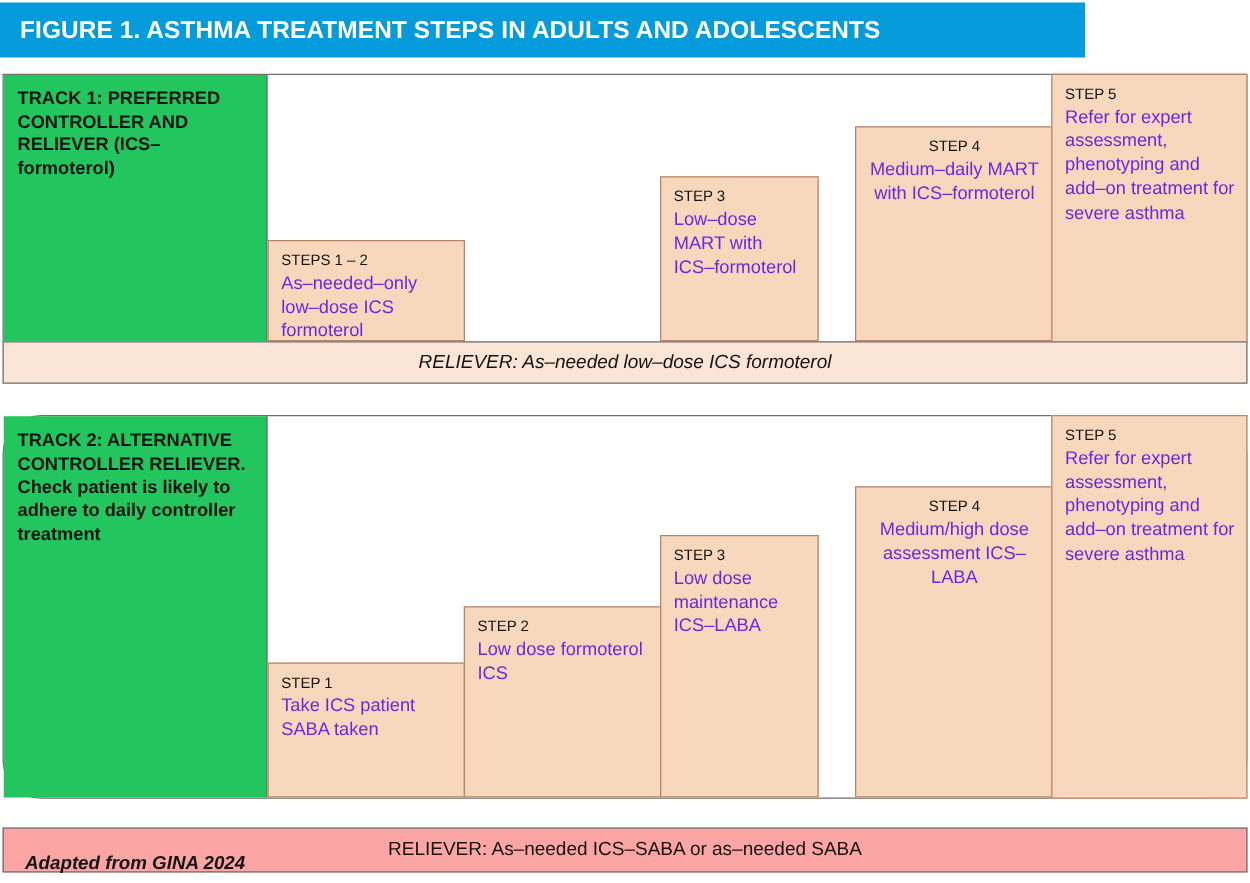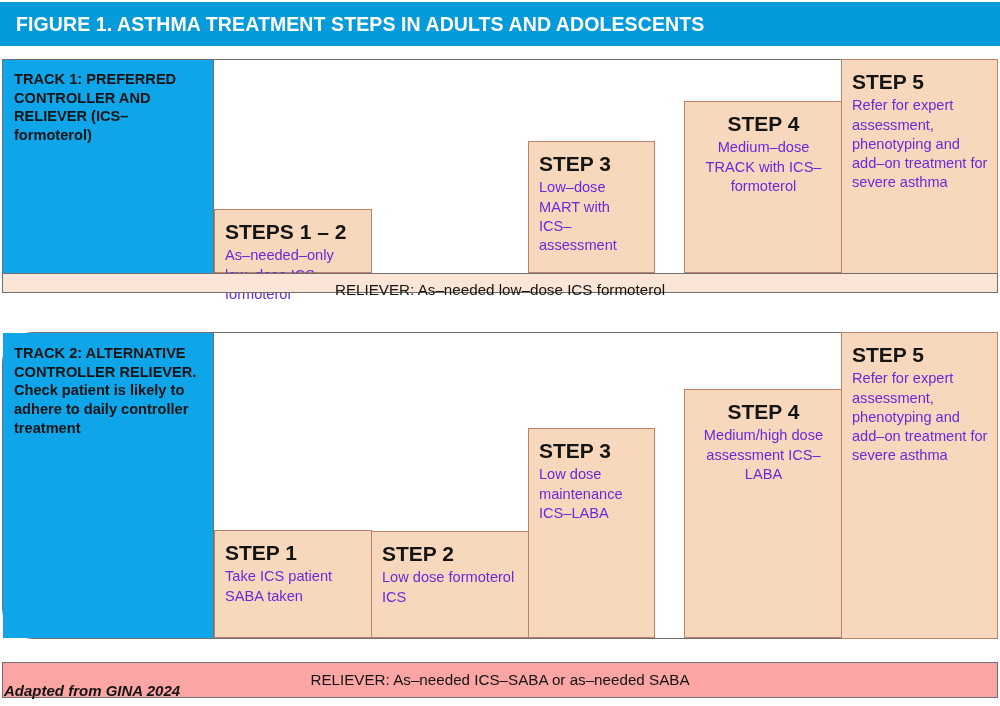--- a/index.html
+++ b/index.html
@@ -20,21 +20,21 @@
     width: 1000px;
     height: 706px;
     box-sizing: border-box;
   }
 
   
   .header-bar {
     position: absolute;
     left: 0;
     top: 2px;
-    width: 1000px;
+    width: 868px;
     height: 44px;
     background: #059BDB;
     box-sizing: border-box;
     text-decoration: underline;
   }
   .header-title {
     position: absolute;
     left: 16px;
     top: 11px;
     font-size: 19.5px;
@@ -58,21 +58,21 @@
 
   
   .track-label {
     position: absolute;
     left: 0;
     top: 0;
     width: 211px;
     height: 100%;
     border-right: 1px solid #6f6f6f;
     box-sizing: border-box;
-    background: #0ea5e9;
+    background: #22c55e;
   }
   .track-label-text {
     position: absolute;
     left: 11px;
     top: 10px;
     width: 192px;
     font-size: 14.6px;
     font-weight: bold;
     line-height: 1.28;
     color: #141414;
@@ -89,42 +89,42 @@
   }
   .step {
     position: absolute;
     bottom: 0;
     background: #F7D8BC;
     border: 1px solid #B9836A;
     box-sizing: border-box;
     padding: 8px 9px 6px 10px;
   }
   .step-title {
-    font-size: 21px;
-    font-weight: bold;
+    font-size: 12px;
+    font-weight: normal;
     line-height: 1.3;
     color: #141414;
     margin-bottom: 1px;
     white-space: nowrap;
   }
   .step-body {
     font-size: 14.6px;
     line-height: 1.32;
     color: #6d28d9;
   }
 
   
   .col-a { left: 0px;   width: 158px; }
-  .col-b { left: 157px; width: 158px; margin-top: 46px; }
+  .col-b { left: 157px; width: 158px; }
   .col-c { left: 314px; width: 127px; }
   .col-d { left: 470px; width: 158px; text-align: center; }
   .col-e { left: 627px; width: 157px; }
 
   
-  #t1-step12 { top: 149px; }
+  #t1-step12 { top: 132px; }
   #t1-step3  { top: 81px;  }
   #t1-step4  { top: 41px;  }
   #t1-step5  { top: -1px;  bottom: -1px; }
 
   
   #t2-step1 { top: 197px; }
   #t2-step2 { top: 152px; }
   #t2-step3 { top: 95px;  }
   #t2-step4 { top: 56px;  }
   #t2-step5 { top: -1px; bottom: -1px; }
@@ -135,35 +135,36 @@
     left: 2px;
     width: 996px;
     box-sizing: border-box;
     border: 1px solid #6f6f6f;
     text-align: center;
     font-size: 15.2px;
     color: #141414;
   }
   #reliever1 {
     top: 273px;
-    height: 20px;
+    height: 34px;
     line-height: 32px;
     background: #FAE5D6;
+    font-style: italic;
   }
   #reliever2 {
     top: 662px;
     height: 36px;
     line-height: 34px;
     background: #fca5a5;
   }
 
   
   .footer-note {
     position: absolute;
-    left: 4px;
+    left: 20px;
     top: 682px;
     font-size: 15px;
     font-style: italic;
     font-weight: bold;
     color: #141414;
   }
 </style>
 </head>
 <body>
 
@@ -178,25 +179,25 @@
       <div class="track-label-text">TRACK 1: PREFERRED CONTROLLER AND RELIEVER (ICS–formoterol)</div>
     </div>
 
     <div class="steps-area">
       <div class="step col-a" id="t1-step12">
         <div class="step-title">STEPS 1 – 2</div>
         <div class="step-body">As–needed–only low–dose ICS formoterol</div>
       </div>
       <div class="step col-c" id="t1-step3">
         <div class="step-title">STEP 3</div>
-        <div class="step-body">Low–dose MART with ICS–assessment</div>
+        <div class="step-body">Low–dose MART with ICS–formoterol</div>
       </div>
       <div class="step col-d" id="t1-step4">
         <div class="step-title">STEP 4</div>
-        <div class="step-body">Medium–dose TRACK with ICS–formoterol</div>
+        <div class="step-body">Medium–daily MART with ICS–formoterol</div>
       </div>
       <div class="step col-e" id="t1-step5">
         <div class="step-title">STEP 5</div>
         <div class="step-body">Refer for expert assessment, phenotyping and add–on treatment for severe asthma</div>
       </div>
     </div>
   </div>
 
   <div class="reliever" id="reliever1">RELIEVER: As–needed low–dose ICS formoterol</div>
 

